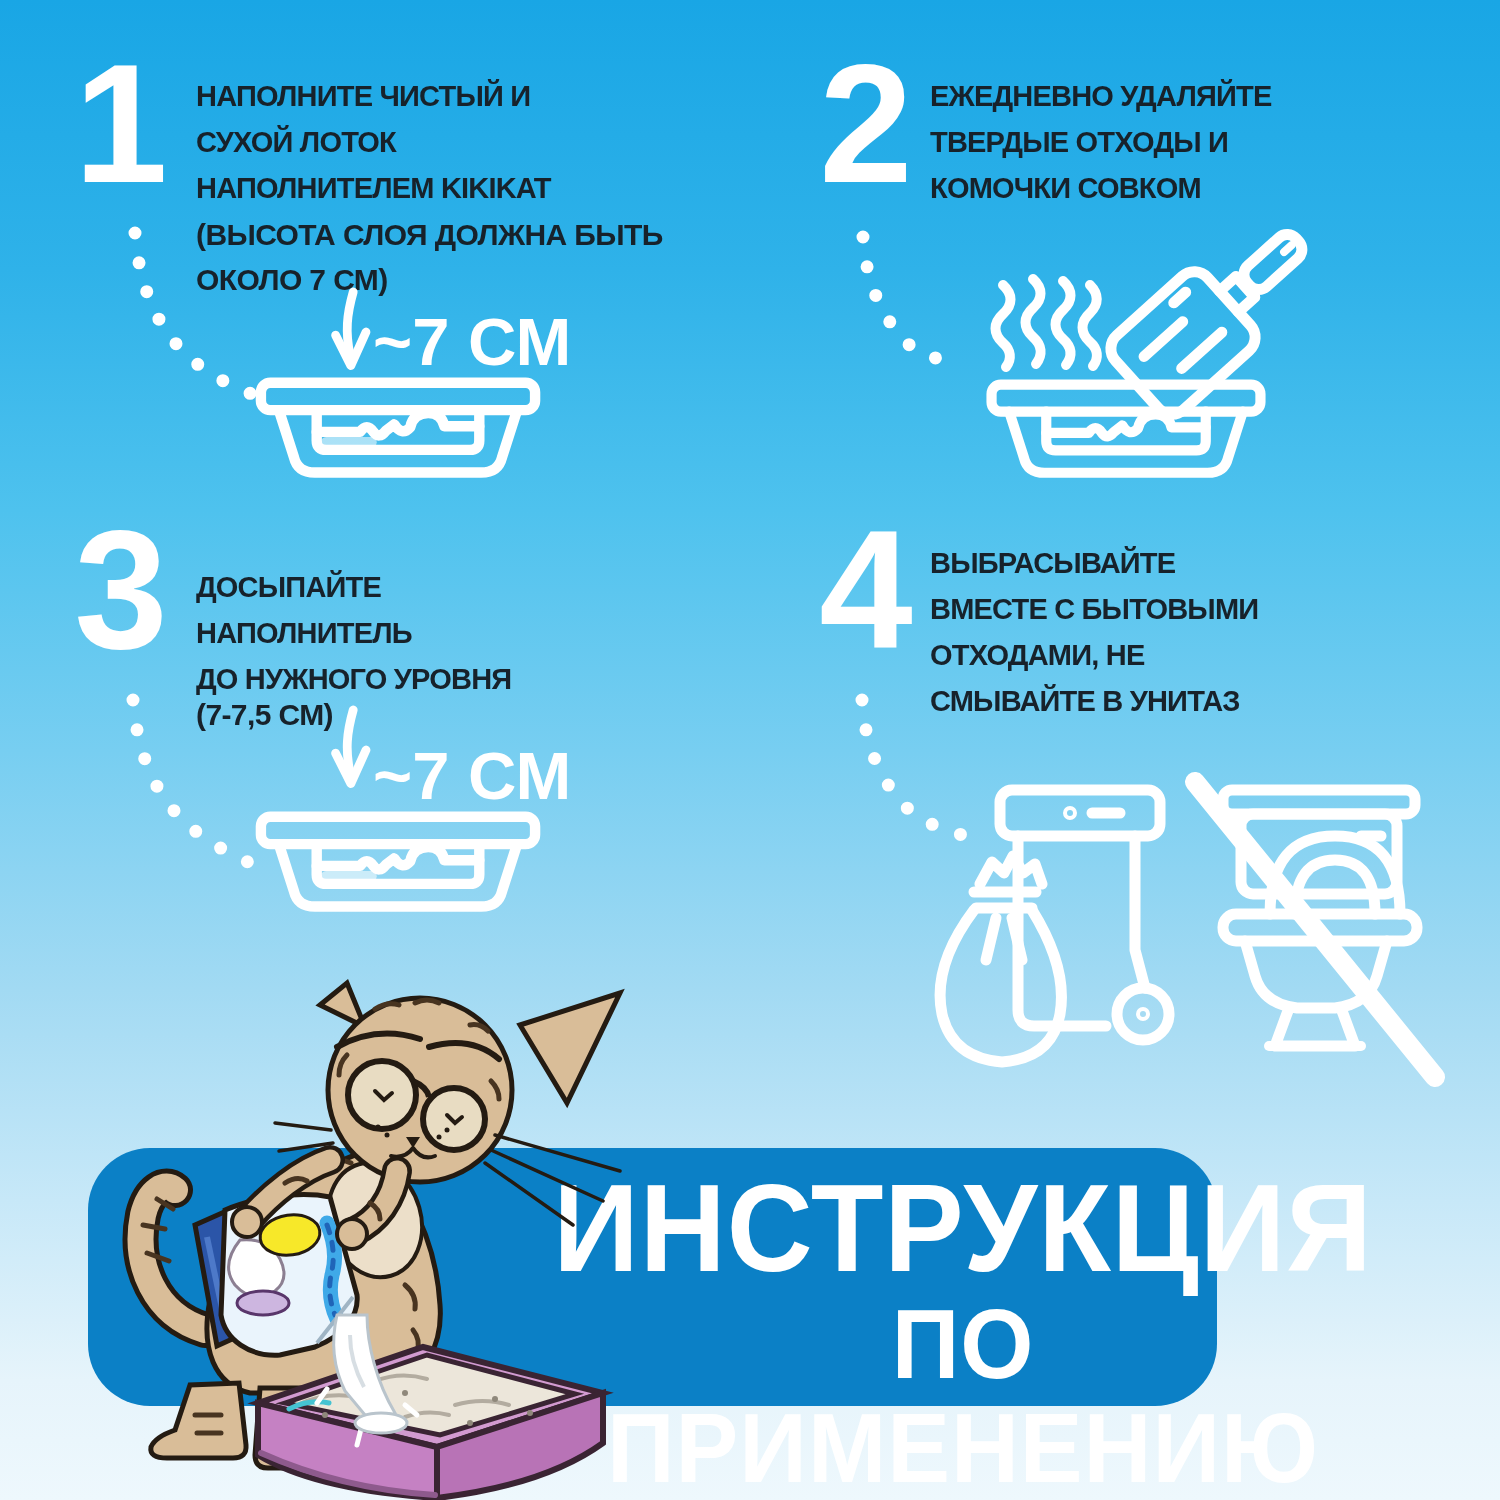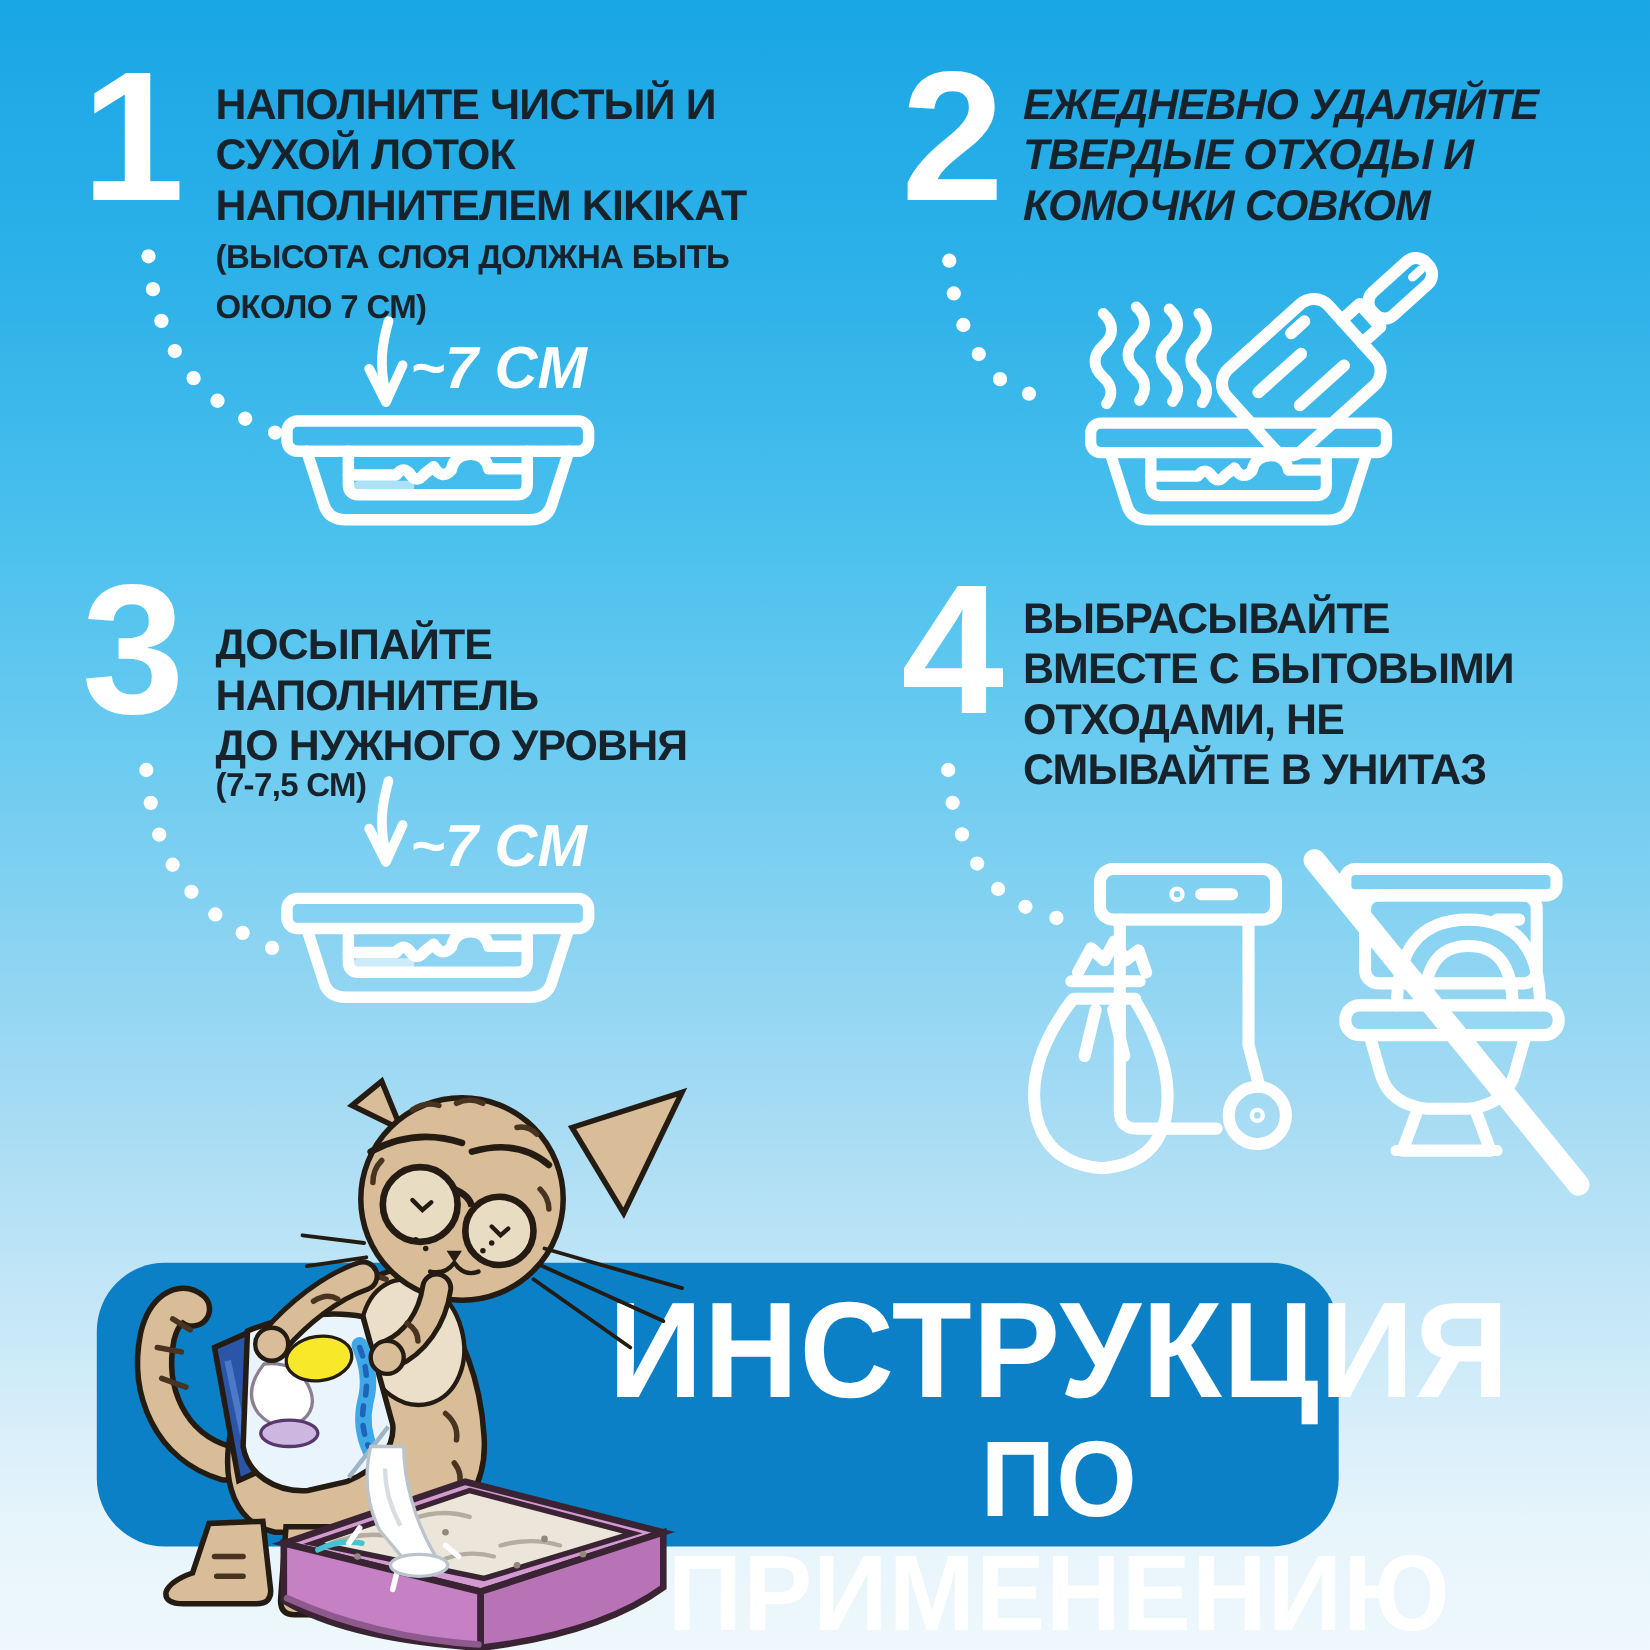--- a/index.html
+++ b/index.html
@@ -4,26 +4,26 @@
 <style>
   html,body{margin:0;padding:0;}
   body{width:1500px;height:1500px;overflow:hidden;
        font-family:"Liberation Sans","DejaVu Sans",sans-serif;}
   .canvas{position:relative;width:1500px;height:1500px;
     background:linear-gradient(180deg,#19a6e5 0%,#2fb2e9 18%,#4ec2ee 34%,
       #77cef1 50%,#a2daf3 66%,#c7e8f8 80%,#e6f4fb 92%,#eef8fd 100%);}
   .abs{position:absolute;}
   .step-number{width:130px;text-align:center;color:#ffffff;font-weight:700;
     font-size:168px;line-height:1;letter-spacing:-2px;}
-  .step-title{width:500px;color:#17222b;font-weight:700;font-size:39px;
+  .step-title{width:500px;color:#17222b;font-weight:700;font-size:29px;
     line-height:46px;letter-spacing:-0.8px;white-space:nowrap;}
   .step-note{width:500px;color:#17222b;font-weight:700;font-size:30px;
     line-height:45px;letter-spacing:-0.6px;white-space:nowrap;}
-  .measure-label{color:#ffffff;font-weight:700;font-size:54px;line-height:1;
-    letter-spacing:0;white-space:nowrap;font-style:italic;}
+  .measure-label{color:#ffffff;font-weight:700;font-size:67px;line-height:1;
+    letter-spacing:0;white-space:nowrap;}
   .banner{left:88px;top:1148px;width:1129px;height:258px;border-radius:62px;
     background:#0b80c6;}
   .banner-text{position:absolute;left:430px;top:16px;width:890px;
     text-align:center;color:#ffffff;font-weight:700;transform:scaleX(.96);
     transform-origin:center;}
   .banner-line1{font-size:124px;line-height:128px;letter-spacing:1px;}
   .banner-line2{font-size:98px;line-height:104px;letter-spacing:1px;}
   svg{display:block;overflow:visible;}
   .lineart{fill:none;stroke:#ffffff;stroke-linecap:round;stroke-linejoin:round;}
 </style>
@@ -62,21 +62,21 @@
     <g class="lineart" stroke-width="11">
       <rect x="5" y="5" width="290" height="29" rx="10"></rect>
       <path d="M24,34 L40,84 Q44,100 62,100 H238 Q256,100 260,84 L276,34"></path>
       <path d="M64,34 V66 Q64,76 74,76 H226 Q236,76 236,66 V34"></path>
       <path d="M64,57 h46 q7,-10 14,0 q6,8 13,-1 l9,-7 q8,13 17,3 q3,-15 19,-15 q14,0 17,14 h37"></path>
       <path d="M74,68 h48" stroke-opacity="0.55"></path>
     </g>
   </svg>
 
   <div class="abs step-number" style="left:800px;top:40px;">2</div>
-  <div class="abs step-title" style="left:930px;top:73px;font-style:italic;">
+  <div class="abs step-title" style="left:930px;top:73px;">
     <div>ЕЖЕДНЕВНО УДАЛЯЙТЕ</div>
     <div>ТВЕРДЫЕ ОТХОДЫ И</div>
     <div>КОМОЧКИ СОВКОМ</div>
   </div>
   <svg class="abs" style="left:995px;top:277px;" width="100" height="95" viewBox="0 0 100 95">
     <g class="lineart" stroke-width="10">
       <path d="M8,8  c10,9 10,20 0,29 c-10,9 -10,20 0,29 c8,7 9,16 3,24"></path>
       <path d="M38,2 c10,9 10,20 0,29 c-10,9 -10,20 0,29 c9,8 10,18 3,27"></path>
       <path d="M68,4 c10,9 10,20 0,29 c-10,9 -10,20 0,29 c9,8 10,17 3,26"></path>
       <path d="M95,8 c9,9 9,19 0,28 c-10,9 -10,20 0,29 c8,7 9,16 3,24"></path>

